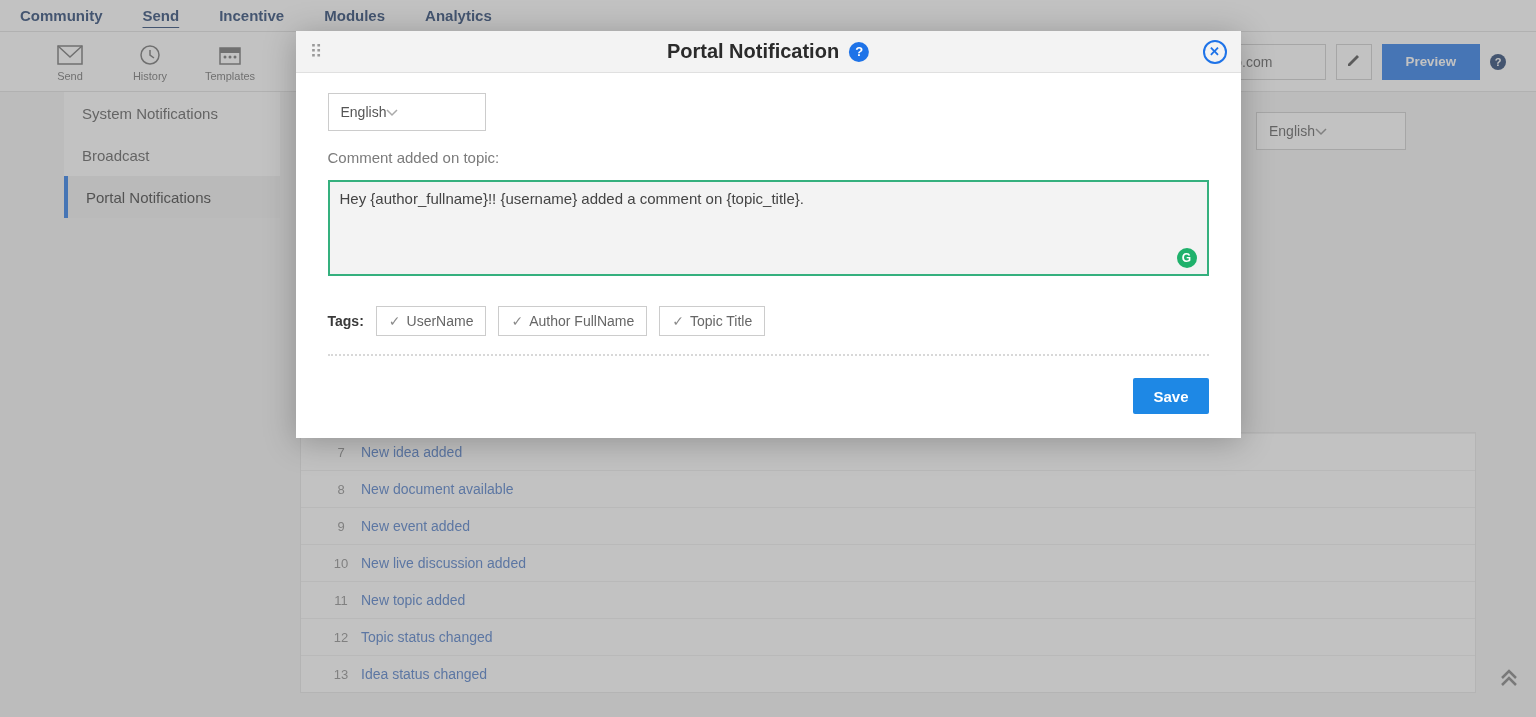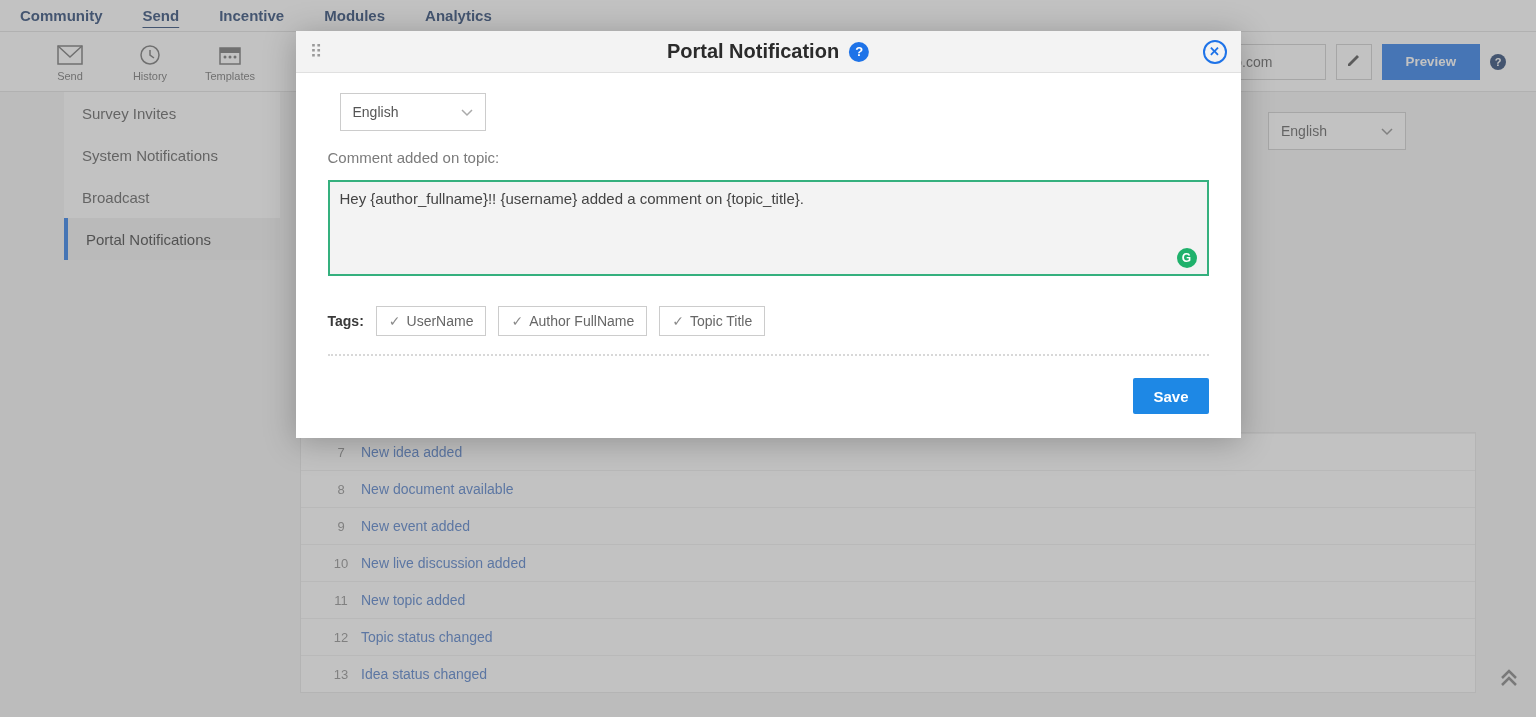--- a/index.html
+++ b/index.html
@@ -15,21 +15,21 @@
   .input-like { height:36px; border:1px solid #ccc; background:#fff; display:flex; align-items:center; padding:0 10px; color:#555; font-size:14px; }
   .iconbtn { width:36px; height:36px; display:flex; align-items:center; justify-content:center; border:1px solid #ccc; background:#fff; cursor:pointer; }
   .btn-primary { background:#1e73e8; color:#fff; border:none; height:36px; padding:0 24px; font-weight:600; cursor:pointer; }
   .body { display:flex; height:calc(717px - 32px - 60px); background:#f4f4f4; }
   .sidewrap { width:280px; padding-left:64px; }
   .sidebar { width:216px; background:#fff; }
   .side-item { height:42px; display:flex; align-items:center; padding:0 18px; color:#555; font-size:15px; cursor:pointer; }
   .side-item.active { border-left:4px solid #1e73e8; background:#f0f0f0; color:#333; }
   .main { flex:1; padding:0 60px 0 20px; position:relative; }
   .langsel { position:absolute; right:130px; top:20px; width:150px; }
-  .select-like { height:38px; border:1px solid #ccc; background:#fff; display:flex; align-items:center; justify-content:space-between; padding:0 12px; color:#555; cursor:pointer;margin-left:12px; }
+  .select-like { height:38px; border:1px solid #ccc; background:#fff; display:flex; align-items:center; padding:0 12px; color:#555; cursor:pointer; }
   .list { margin-top:340px; background:#fff; border:1px solid #e6e6e6; }
   .row { display:flex; align-items:center; height:37px; border-top:1px solid #eee; padding:0 20px; }
   .row .num { width:40px; text-align:center; color:#888; font-size:13px; }
   .row .lnk { color:#4676c6; font-size:14px; cursor:pointer; }
   .helpdot { width:16px; height:16px; border-radius:50%; background:#1b3a6b; color:#fff; font-size:11px; display:flex; align-items:center; justify-content:center; font-weight:bold; }
   .overlay { position:absolute; inset:0; background:rgba(120,120,120,0.45); display:flex; align-items:flex-start; justify-content:center; }
   .modal { width:945px; background:#fff; margin-top:31px; box-shadow:0 4px 30px rgba(0,0,0,.25); }
   .modal-header { height:42px; background:#f3f3f3; border-bottom:1px solid #e0e0e0; display:flex; align-items:center; padding:0 14px; position:relative; }
   .drag { color:#9a9a9a; font-size:18px; letter-spacing:-2px; cursor:move; }
   .mtitle { position:absolute; left:50%; transform:translateX(-50%); font-size:20px; font-weight:700; color:#2b2b2b; display:flex; align-items:center; gap:10px; }
@@ -104,21 +104,20 @@
       </span>
     </div>
     <button class="btn-primary">Preview</button>
     <div class="helpdot">?</div>
   </div>
 </div>
 
 <div class="body">
   <div class="sidewrap">
     <div class="sidebar">
-      <div class="side-item">Survey Invites</div>
       <div class="side-item">System Notifications</div>
       <div class="side-item">Broadcast</div>
       <div class="side-item active">Portal Notifications</div>
     </div>
   </div>
 
   <div class="main">
     <div class="langsel">
       <div class="select-like">
         <span>English</span>

